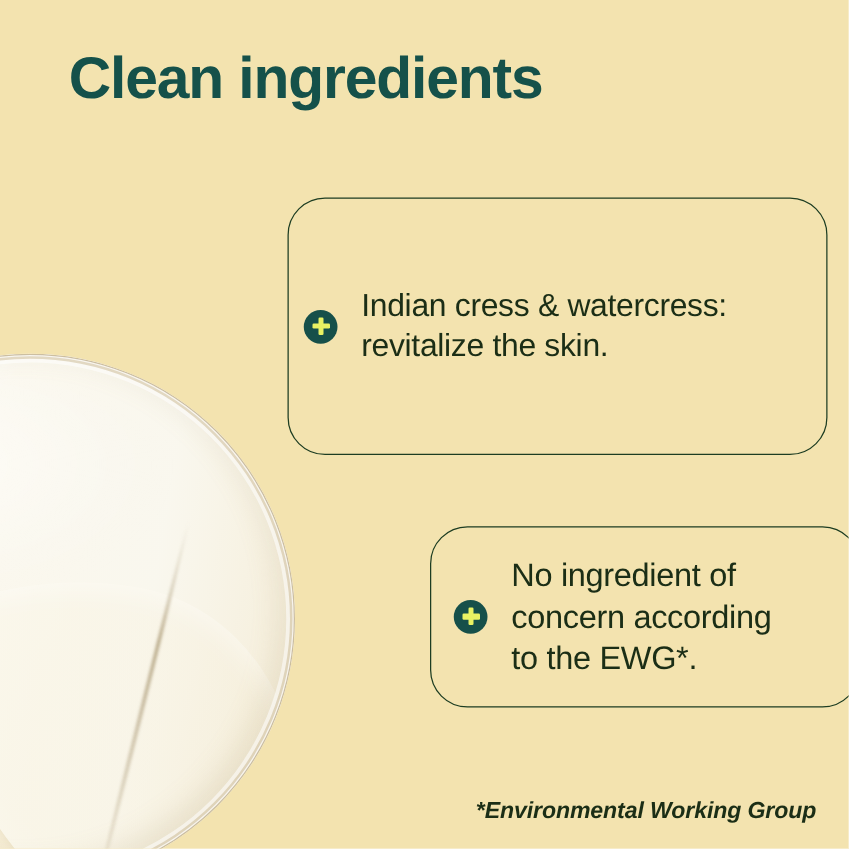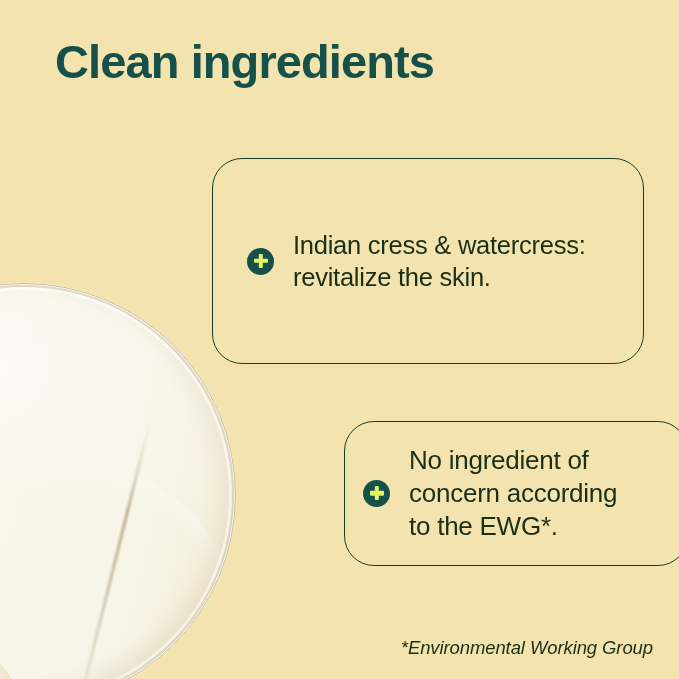--- a/index.html
+++ b/index.html
@@ -154,25 +154,25 @@
     position: absolute;
     box-sizing: border-box;
     border: 1.6px solid #1d3d22;
     border-radius: 30px;
     background: transparent;
     display: flex;
     flex-direction: column;
     justify-content: center;
   }
   #card-ingredients {
-    left: 212px;
+    left: 230px;
     top: 158px;
     width: 432px;
     height: 206px;
-    padding: 14px 26px 14px 34px;
+    padding: 14px 26px 14px 12px;
     gap: 22px;
   }
   #card-ewg {
     left: 313px;
     top: 421px;
     width: 344px;
     height: 145px;
     padding: 10px 20px 10px 18px;
     margin-left: 31px;
   }
@@ -230,20 +230,21 @@
   #footnote {
     position: absolute;
     right: 26px;
     top: 637px;
     margin: 0;
     font-size: 18.5px;
     font-style: italic;
     color: #1b2e16;
     letter-spacing: -0.1px;
     font-family: "Liberation Sans", sans-serif;
+    font-weight: bold;
   }
 </style>
 </head>
 <body>
 
 <div id="poster">
 
   <div id="product-photo">
     <div class="disc-base"></div>
     <div class="swirl-a"></div>

